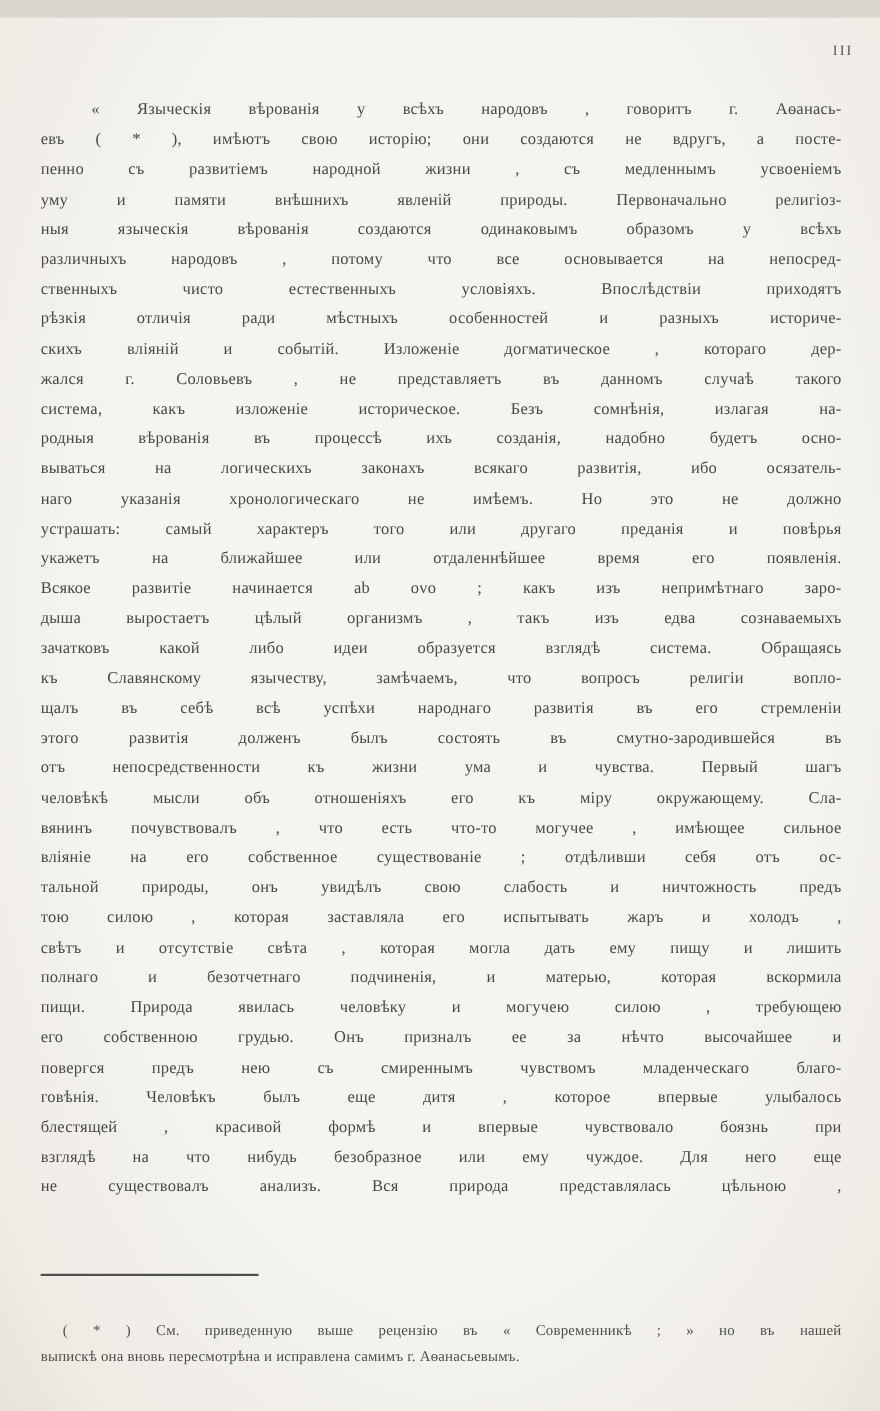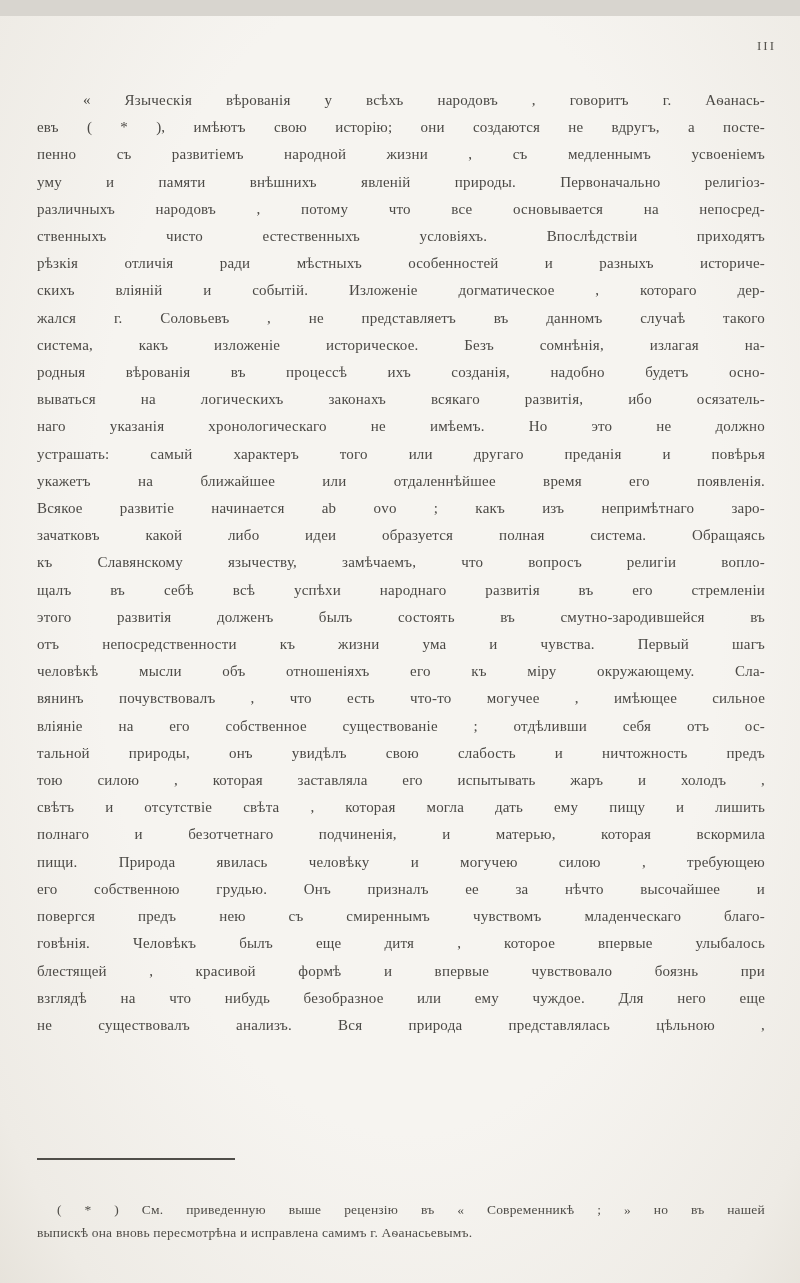--- a/index.html
+++ b/index.html
@@ -77,33 +77,35 @@
 <body>
 
 <div class="page">
   <div class="page-number">III</div>
 
   <div class="body-text">
       <div class="line first">« Языческія вѣрованія у всѣхъ народовъ , говоритъ г. Аѳанась-</div>
       <div class="line">евъ ( * ), имѣютъ свою исторію; они создаются не вдругъ, а посте-</div>
       <div class="line">пенно съ развитіемъ народной жизни , съ медленнымъ усвоеніемъ</div>
       <div class="line">уму и памяти внѣшнихъ явленій природы. Первоначально религіоз-</div>
+      <div class="line">ныя языческія вѣрованія создаются одинаковымъ образомъ у всѣхъ</div>
       <div class="line">различныхъ народовъ , потому что все основывается на непосред-</div>
       <div class="line">ственныхъ чисто естественныхъ условіяхъ. Впослѣдствіи приходятъ</div>
       <div class="line">рѣзкія отличія ради мѣстныхъ особенностей и разныхъ историче-</div>
       <div class="line">скихъ вліяній и событій. Изложеніе догматическое , котораго дер-</div>
       <div class="line">жался г. Соловьевъ , не представляетъ въ данномъ случаѣ такого</div>
       <div class="line">система, какъ изложеніе историческое. Безъ сомнѣнія, излагая на-</div>
       <div class="line">родныя вѣрованія въ процессѣ ихъ созданія, надобно будетъ осно-</div>
       <div class="line">вываться на логическихъ законахъ всякаго развитія, ибо осязатель-</div>
       <div class="line">наго указанія хронологическаго не имѣемъ. Но это не должно</div>
       <div class="line">устрашать: самый характеръ того или другаго преданія и повѣрья</div>
       <div class="line">укажетъ на ближайшее или отдаленнѣйшее время его появленія.</div>
       <div class="line">Всякое развитіе начинается ab ovo ; какъ изъ непримѣтнаго заро-</div>
-      <div class="line">зачатковъ какой либо идеи образуется полная система. Обращаясь</div>
+      <div class="line">дыша выростаетъ цѣлый организмъ , такъ изъ едва сознаваемыхъ</div>
+      <div class="line">зачатковъ какой либо идеи образуется взглядѣ система. Обращаясь</div>
       <div class="line">къ Славянскому язычеству, замѣчаемъ, что вопросъ религіи вопло-</div>
       <div class="line">щалъ въ себѣ всѣ успѣхи народнаго развитія въ его стремленіи</div>
       <div class="line">этого развитія долженъ былъ состоять въ смутно-зародившейся въ</div>
       <div class="line">отъ непосредственности къ жизни ума и чувства. Первый шагъ</div>
       <div class="line">человѣкѣ мысли объ отношеніяхъ его къ міру окружающему. Сла-</div>
       <div class="line">вянинъ почувствовалъ , что есть что-то могучее , имѣющее сильное</div>
       <div class="line">вліяніе на его собственное существованіе ; отдѣливши себя отъ ос-</div>
       <div class="line">тальной природы, онъ увидѣлъ свою слабость и ничтожность предъ</div>
       <div class="line">тою силою , которая заставляла его испытывать жаръ и холодъ ,</div>
       <div class="line">свѣтъ и отсутствіе свѣта , которая могла дать ему пищу и лишить</div>

